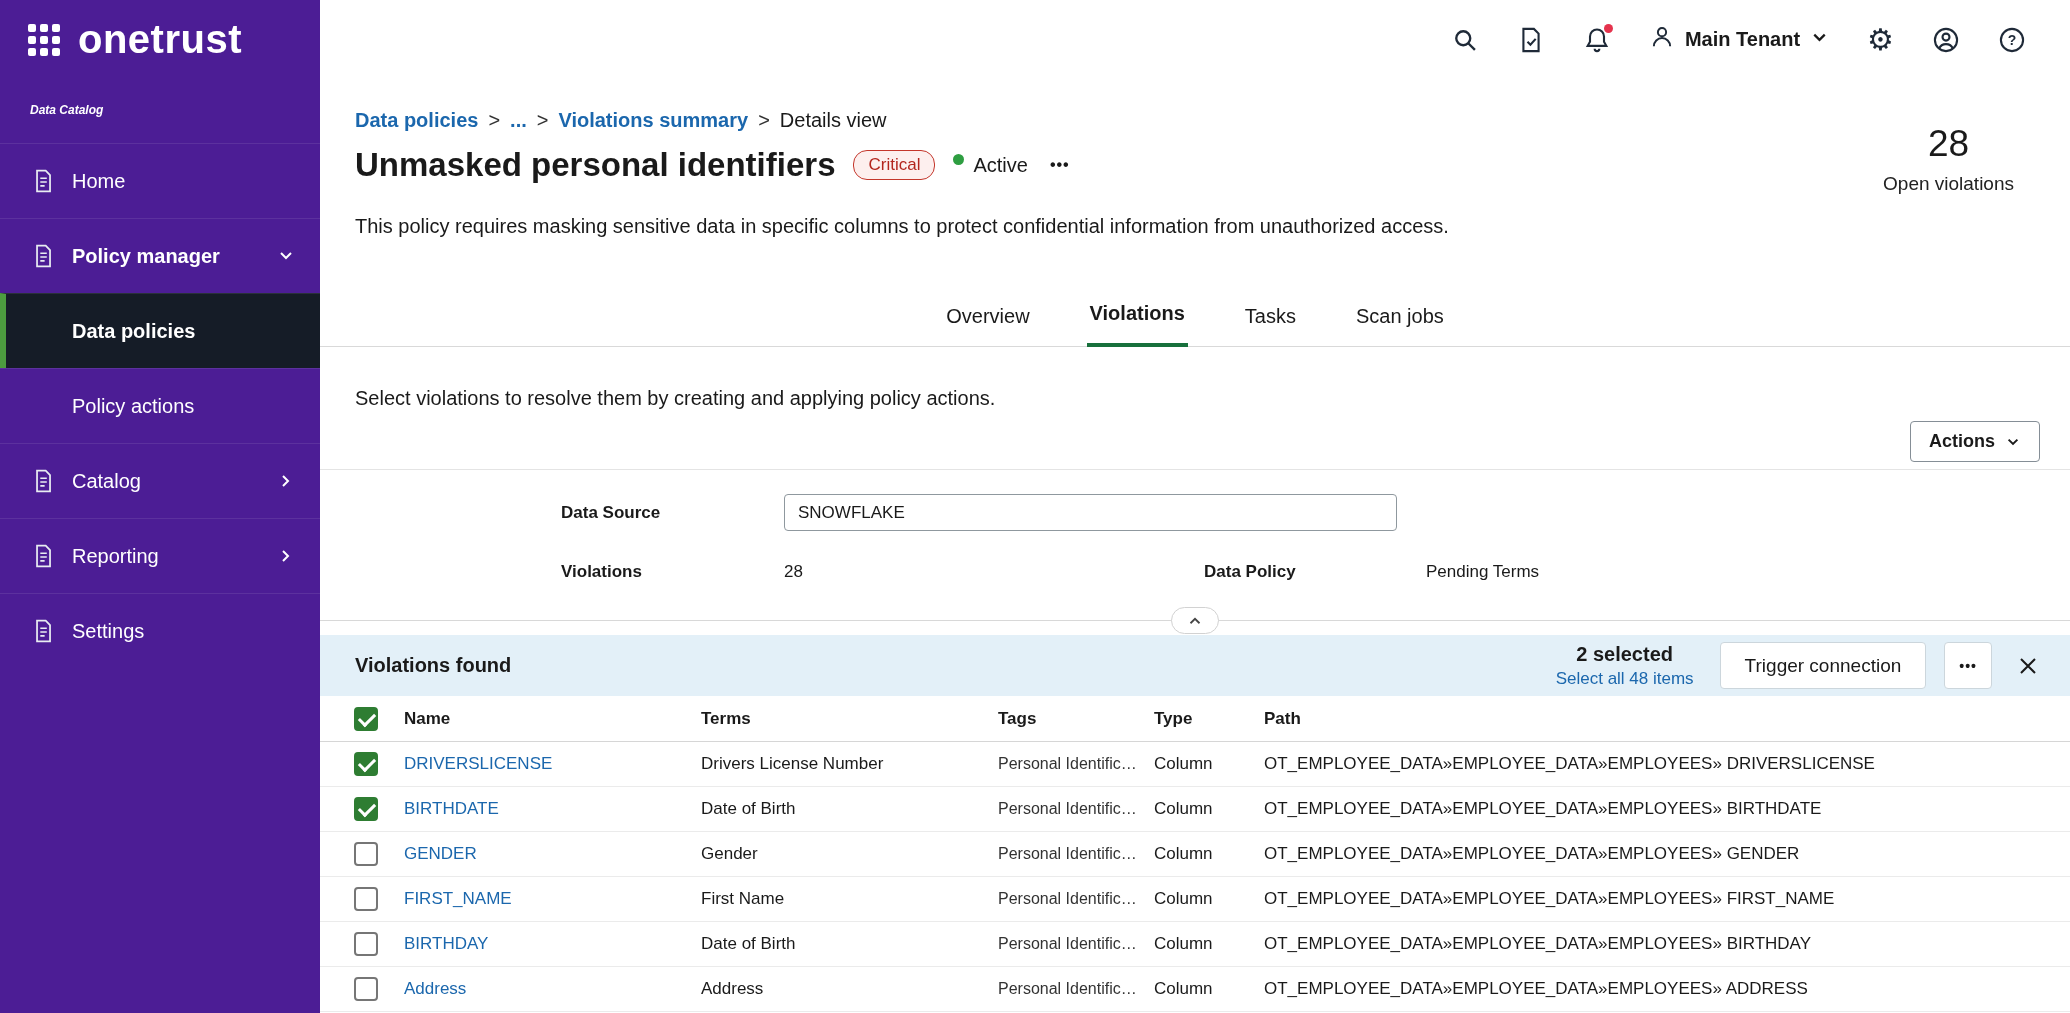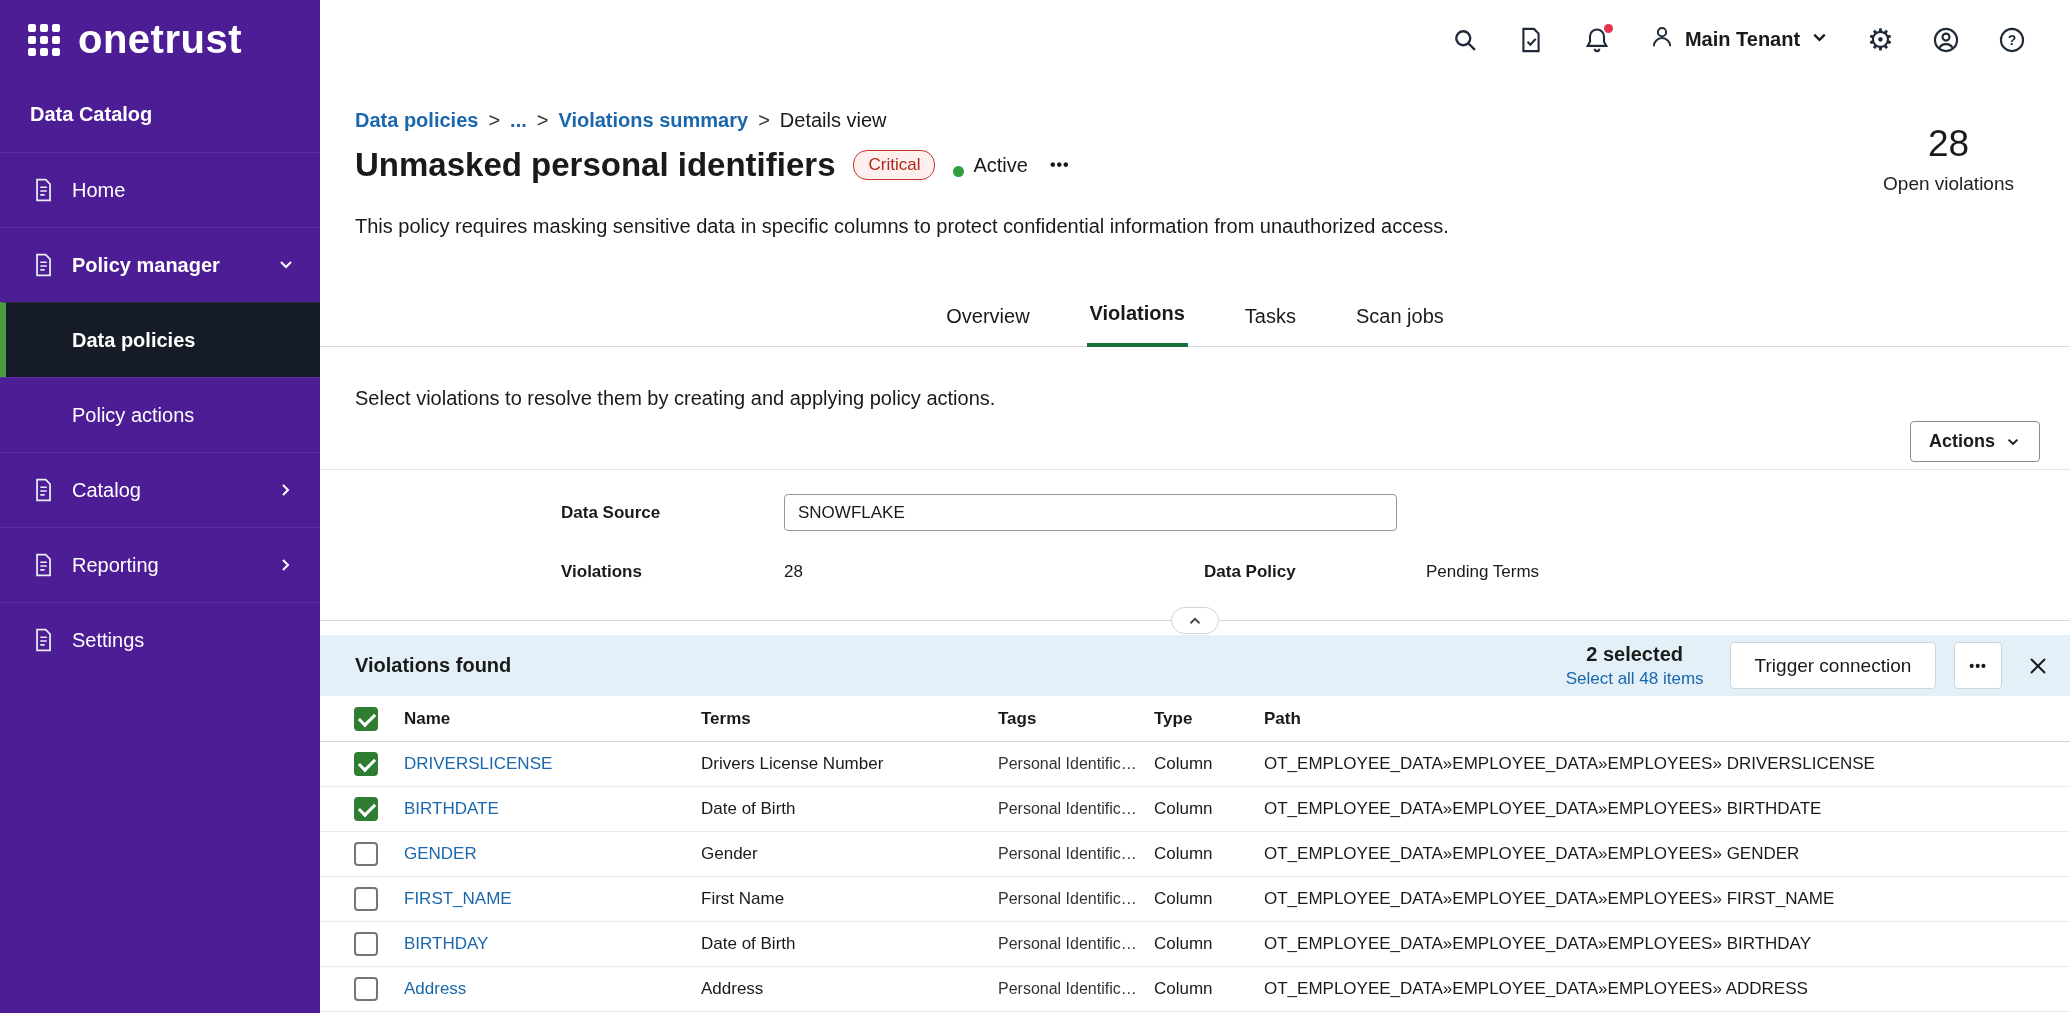--- a/index.html
+++ b/index.html
@@ -10,21 +10,21 @@
     color:#1a1a1a; background:#fff;
   }
   .app { display:flex; width:2070px; height:1013px; }
 
   
   .sidebar { width:320px; flex-shrink:0; background:#4c1d95; color:#fff; display:flex; flex-direction:column; }
   .logo-row { height:79px; display:flex; align-items:center; gap:18px; padding:0 28px; cursor:pointer; }
   .grid-icon { display:grid; grid-template-columns:repeat(3,8px); grid-gap:4px; }
   .grid-icon span { width:8px; height:8px; background:#fff; border-radius:2px; }
   .logo-text { font-size:40px; font-weight:700; letter-spacing:0.5px; }
-  .product-label { font-size:20px; font-weight:700; padding:24px 30px 26px; }
+  .product-label { font-size:12px; font-weight:700; padding:24px 30px 26px;font-style:italic; }
   .nav-item { position:relative; display:flex; align-items:center; gap:16px; height:75px; padding:0 24px 0 30px; font-size:20px; border-top:1px solid rgba(255,255,255,0.09); cursor:pointer; }
   .nav-item .nav-icon { width:26px; display:flex; }
   .nav-item .chev { margin-left:auto; display:flex; }
   .nav-item.bold { font-weight:700; }
   .nav-sub { padding-left:72px; }
   .nav-sub.active { background:#151c27; font-weight:700; border-left:6px solid #4c9c3f; padding-left:66px; }
 
   
   .main { flex:1; display:flex; flex-direction:column; min-width:0; }
 
@@ -37,21 +37,21 @@
   
   .page-header { display:flex; justify-content:space-between; padding:30px 56px 0 35px; }
   .breadcrumb { font-size:20px; display:flex; align-items:center; gap:10px; }
   .crumb-link { color:#1b67ad; font-weight:700; text-decoration:none; cursor:pointer; }
   .crumb-dots { color:#1b67ad; font-weight:700; text-decoration:none; cursor:pointer; }
   .crumb-sep { color:#333; }
   .crumb-current { color:#1a1a1a; }
   .title-row { display:flex; align-items:center; gap:18px; margin-top:14px; }
   .page-title { font-size:33px; font-weight:600; margin:0; }
   .pill-critical { border:1px solid #c4362b; background:#fdefee; color:#b3261e; font-size:17px; padding:4px 14px; border-radius:14px; }
-  .status { display:flex; align-items:flex-end; gap:9px; font-size:20px; }
+  .status { display:flex; align-items:flex-start; gap:9px; font-size:20px; }
   .status-dot { width:11px; height:11px; border-radius:50%; background:#2e9e41; display:inline-block; }
   .more-dots { font-size:16px; letter-spacing:1px; font-weight:700; color:#1a1a1a; cursor:pointer; padding:0 4px; }
   .desc { font-size:20px; margin:31px 0 0; }
   .stats { text-align:center; padding-top:14px; flex-shrink:0; }
   .stat-num { font-size:37px; }
   .stat-label { font-size:19px; margin-top:8px; color:#222; }
 
   
   .tabs { display:flex; justify-content:center; gap:54px; align-items:flex-end; border-bottom:1px solid #d9d9d9; padding-top:64px; }
   .tab { font-size:20px; padding:0 3px 18px; cursor:pointer; color:#1a1a1a; }
@@ -68,21 +68,21 @@
   .f-value { position:absolute; font-size:17px; }
   .lbl-ds { left:241px; top:33px; }
   .f-input { position:absolute; left:464px; top:24px; width:613px; height:37px; border:1px solid #8f989e; border-radius:4px; font-family:inherit; font-size:17px; padding:0 13px; color:#1a1a1a; }
   .lbl-v { left:241px; top:92px; }
   .val-v { left:464px; top:92px; }
   .lbl-dp { left:884px; top:92px; }
   .val-dp { left:1106px; top:92px; }
   .collapse-pill { position:absolute; left:50%; bottom:-14px; transform:translateX(-50%); width:48px; height:27px; background:#fff; border:1px solid #d2d2d2; border-radius:14px; display:flex; align-items:center; justify-content:center; cursor:pointer; z-index:2; }
 
   
-  .vbar { margin-top:14px; height:61px; background:#e3f0f8; display:flex; align-items:center; gap:18px; padding:0 20px 0 35px; }
+  .vbar { margin-top:14px; height:61px; background:#e3f0f8; display:flex; align-items:center; gap:18px; padding:0 30px 0 35px; }
   .vbar-title { font-size:20px; font-weight:700; }
   .sel-stack { margin-left:auto; text-align:center; margin-right:8px; }
   .sel-count { font-size:20px; font-weight:700; }
   .sel-all { font-size:17px; color:#1b67ad; text-decoration:none; cursor:pointer; display:inline-block; margin-top:3px; }
   .bar-btn { background:#fff; border:1px solid #ccd6dc; border-radius:4px; height:47px; padding:0 24px; font-family:inherit; font-size:19px; color:#1a1a1a; cursor:pointer; }
   .more-btn { padding:0 14px; font-size:14px; letter-spacing:1px; font-weight:700; }
   .close-x { display:flex; align-items:center; cursor:pointer; margin-left:6px; }
 
   
   .trow { display:grid; grid-template-columns:84px 297px 297px 156px 110px 1fr; align-items:center; }

